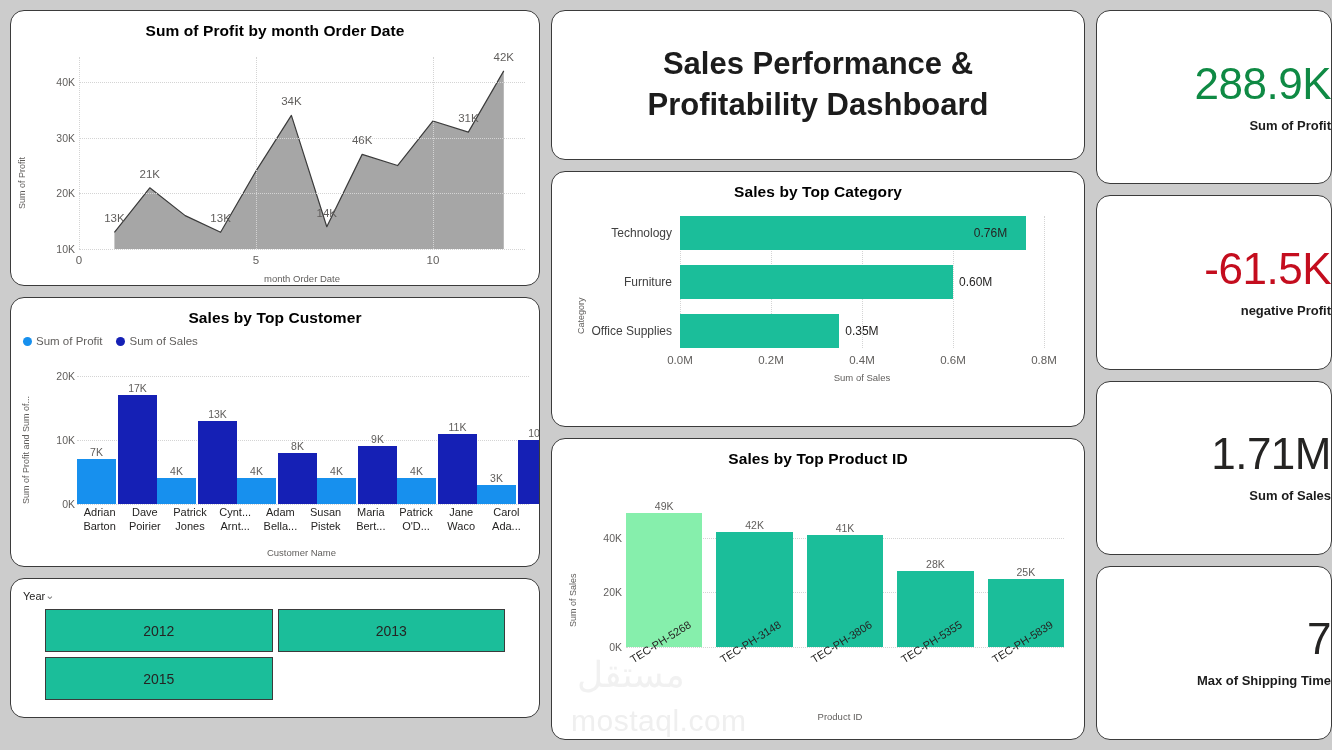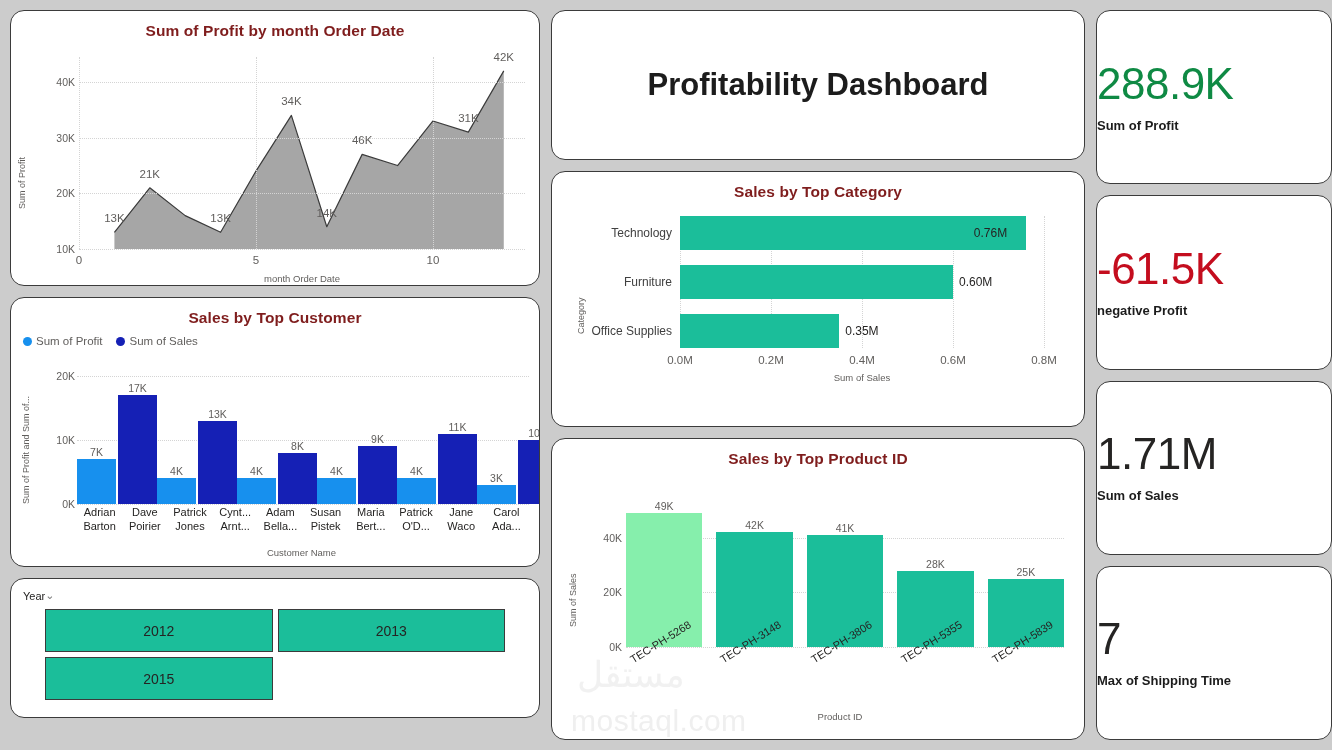--- a/index.html
+++ b/index.html
@@ -22,21 +22,21 @@
     background: #ffffff;
     border: 1.6px solid #3b3b3b;
     border-radius: 14px;
     position: relative;
     overflow: hidden;
   }
   .card-title {
     text-align: center;
     font-size: 15.5px;
     font-weight: bold;
-    color: #7f1d1d;
+    color: #000000;
     padding-top: 11px;
     letter-spacing: .1px;
   }
 
   
   .plot { position: relative; }
   .ylab-v {
     position: absolute;
     writing-mode: vertical-rl;
     transform: rotate(180deg);
@@ -195,21 +195,21 @@
     transform: rotate(-32deg);
     transform-origin: left top;
     white-space: nowrap;
   }
   #prod-yaxis { position: absolute; left: 36px; width: 34px; top: 66px; height: 142px; }
 
   
   .kpi {
     flex: 1;
     display: flex; flex-direction: column;
-    align-items: flex-start; justify-content: center;
+    align-items: flex-end; justify-content: center;
     gap: 12px;
   }
   .kpi-value { font-size: 44px; font-weight: normal; letter-spacing: -.5px; line-height: 1; }
   .kpi-label { font-size: 13px; font-weight: bold; color: #1c1c1c; }
 
   
   #watermark {
     position: absolute;
     left: 567px; top: 650px;
     width: 230px; height: 92px;
@@ -431,20 +431,21 @@
           <div class="slicer-tile" style="background: rgb(27, 190, 154);">2015</div>
         </div>
     </div>
 
   </div>
 
   <div class="col">
 
     <div class="card" id="title-card">
       <div id="title-text">
+        <div>Sales Performance &amp;</div>
         <div>Profitability Dashboard</div>
       </div>
     </div>
 
     <div class="card" id="cat-card">
       <div class="card-title">Sales by Top Category</div>
       <div class="ylab-v" style="left:24px; top:62px; height:100px;">Category</div>
       <div id="cat-plot">
           <div class="vline" style="left: 0%;"></div>
           <div class="vline" style="left: 25%;"></div>

